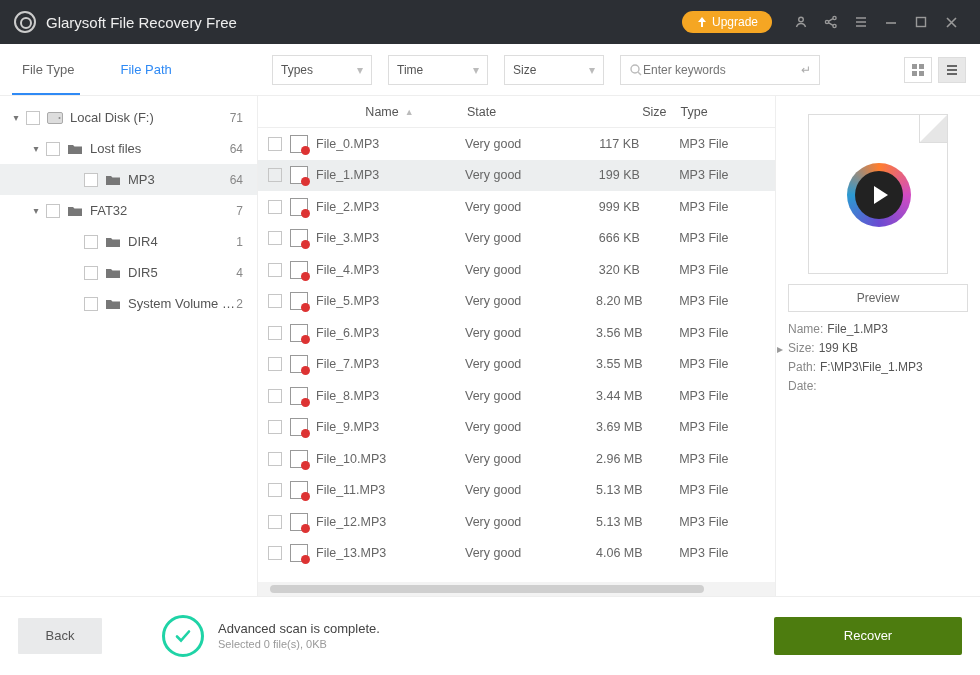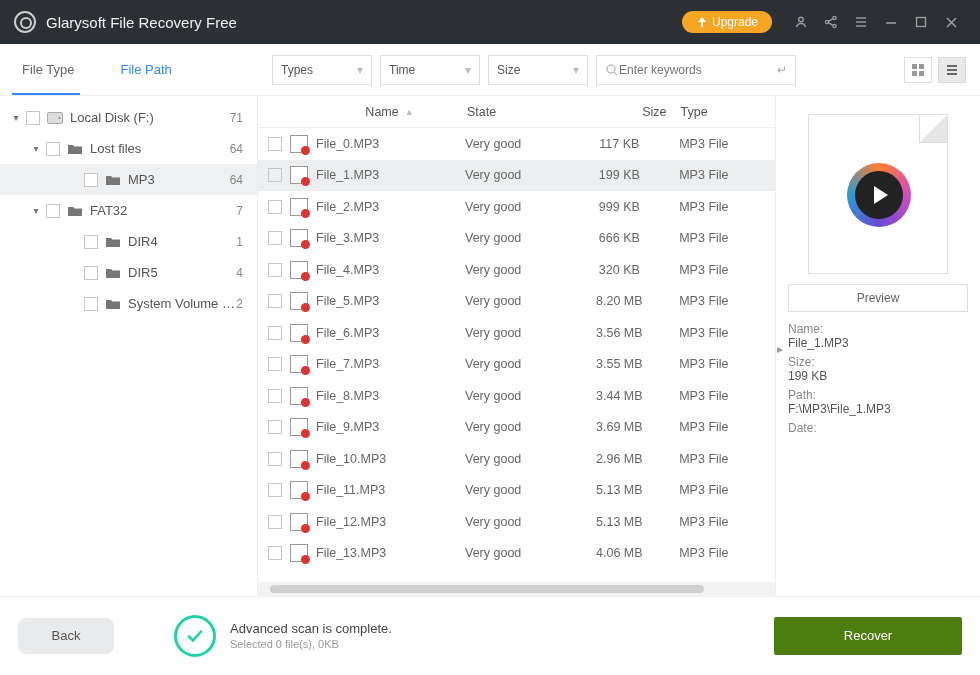--- a/index.html
+++ b/index.html
@@ -14,21 +14,21 @@
 .upgrade-btn { background: #f5a623; color: #fff; border-radius: 14px; padding: 4px 14px; font-size: 12px; display: flex; align-items: center; cursor: pointer; margin-right: 14px; }
 .upgrade-btn svg { margin-right: 4px; }
 .tb-icon { width: 30px; height: 30px; display: flex; align-items: center; justify-content: center; color: #999; cursor: pointer; }
 
 
 .subbar { height: 52px; border-bottom: 1px solid #eee; display: flex; align-items: center; }
 .tabs { width: 258px; display: flex; align-items: center; height: 100%; position: relative; }
 .tab { flex: 0 0 auto; padding: 0 24px 0 22px; height: 100%; display: flex; align-items: center; font-size: 13px; color: #666; cursor: pointer; }
 .tab.active { color: #2f8af5; }
 .tab.active::after { content: ""; position: absolute; left: 12px; width: 68px; height: 2px; background: #2f8af5; bottom: 0; }
-.filters { display: flex; align-items: center; gap: 8px; padding-left: 14px; }
+.filters { display: flex; align-items: center; gap: 16px; padding-left: 14px; }
 .dropdown { height: 30px; border: 1px solid #ddd; background: #fff; padding: 0 8px; display: flex; align-items: center; min-width: 100px; font-size: 12px; color: #555; cursor: pointer; justify-content: space-between; }
 .dropdown .chev { color: #bbb; }
 .searchbox { height: 30px; border: 1px solid #ddd; display: flex; align-items: center; padding: 0 8px; width: 200px; color: #aaa; font-size: 12px; }
 .searchbox input { border: none; outline: none; flex: 1; font-size: 12px; color: #555; }
 .view-toggle { display: flex; gap: 6px; margin-left: auto; padding-right: 14px; }
 .vt-btn { width: 28px; height: 26px; border: 1px solid #ddd; display: flex; align-items: center; justify-content: center; color: #999; cursor: pointer; }
 .vt-btn.active { background: #e8e8e8; color: #666; }
 
 
 .main { display: flex; height: 500px; }
@@ -72,27 +72,27 @@
 
 
 .preview { width: 204px; padding: 12px 12px; font-size: 12px; color: #666; position: relative; }
 .collapse-handle { position:absolute; left:-1px; top:242px; width:10px; height:22px; display:flex; align-items:center; justify-content:center; color:#999; cursor:pointer; }
 .thumb-box { width: 140px; height: 160px; margin: 6px auto 10px; position: relative; background: #fff; border: 1px solid #ddd; }
 .thumb-box .fold { position: absolute; top: 0; right: 0; width: 28px; height: 28px; background: linear-gradient(135deg, transparent 49%, #e6e6e6 51%); border-left:1px solid #ddd; border-bottom:1px solid #ddd; }
 .play-ring { position: absolute; top: 48px; left: 38px; width: 64px; height: 64px; border-radius: 50%; background: conic-gradient(#ff7e2e, #d24bc3, #6a4bd2, #2b9ad2, #ff7e2e); display: flex; align-items: center; justify-content: center; }
 .play-ring .inner { width: 48px; height: 48px; background: #222; border-radius: 50%; display: flex; align-items: center; justify-content: center; }
 .play-ring .inner::after { content: ""; border-left: 14px solid #fff; border-top: 9px solid transparent; border-bottom: 9px solid transparent; margin-left: 3px; }
 .preview-btn { border: 1px solid #ddd; height: 28px; display: flex; align-items: center; justify-content: center; margin-bottom: 10px; cursor: pointer; }
-.meta-row { margin: 5px 0; display:flex;flex-direction:column; }
+.meta-row { margin: 5px 0; display:flex; }
 .meta-row .ml{ color:#888; margin-right:4px; }
 .meta-row .mv{ color:#555; word-break:break-all; }
 
 
 .footer { height: 78px; border-top: 1px solid #eee; display: flex; align-items: center; padding: 0 18px; }
-.back-btn { width: 96px; height: 36px; background: #e9eaeb; color: #555; display: flex; align-items: center; justify-content: center; cursor: pointer; border-radius: 8px; }
+.back-btn { width: 84px; height: 36px; background: #e9eaeb; color: #555; display: flex; align-items: center; justify-content: center; cursor: pointer; border-radius: 1px; }
 .status { display: flex; align-items: center; margin-left: 60px; }
 .check-circ { width: 42px; height: 42px; border: 3px solid #1fd3a6; border-radius: 50%; display: flex; align-items: center; justify-content: center; margin-right: 14px; color:#1fd3a6; }
 .status-text .line1 { font-size: 13px; color: #444; }
 .status-text .line2 { font-size: 11px; color: #999; margin-top: 2px; }
 .recover-btn { margin-left: auto; width: 188px; height: 38px; background: #4d7c0f; color: #fff; display: flex; align-items: center; justify-content: center; font-size: 13px; cursor: pointer; border-radius: 2px; }
 </style>
 </head>
 <body>
 
 <div class="titlebar">

